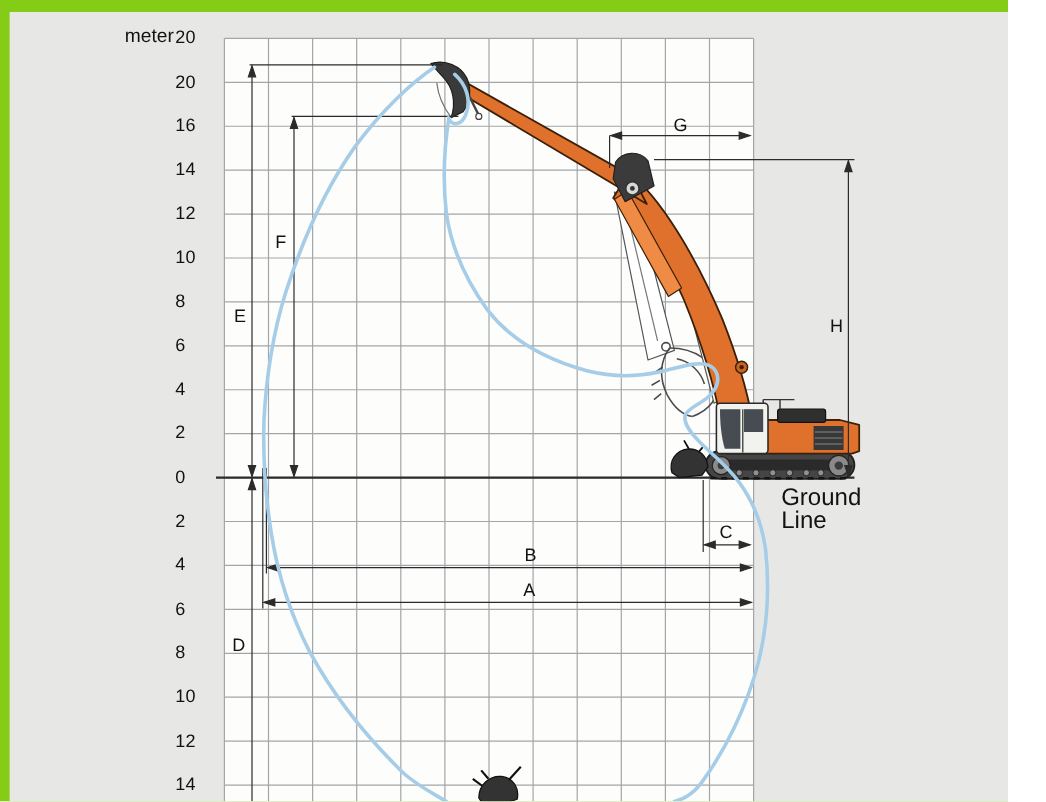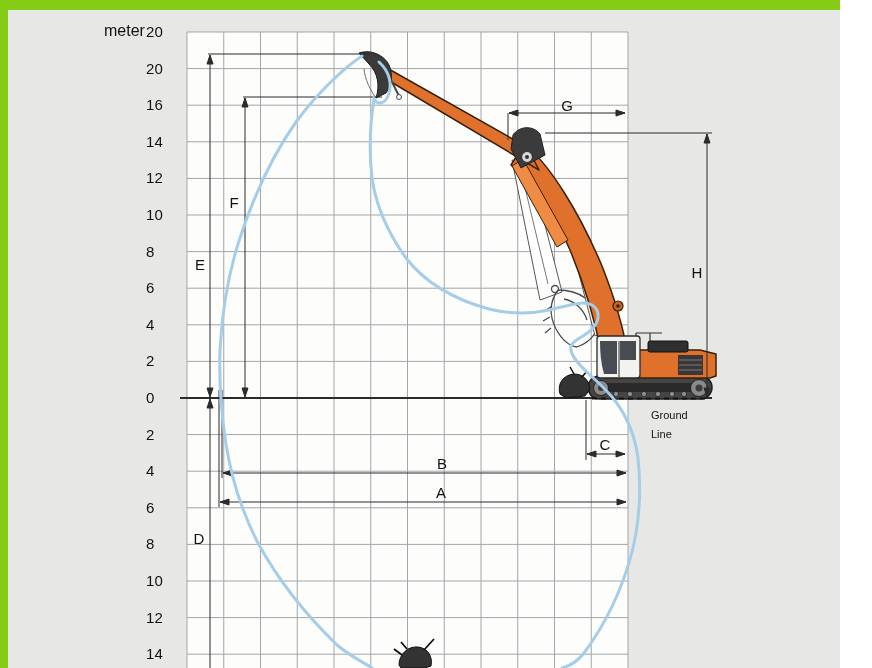--- a/index.html
+++ b/index.html
@@ -5,21 +5,21 @@
   html,body{margin:0;padding:0;background:#ffffff;}
   #app{position:relative;width:840px;height:668px;background:#84cc16;overflow:hidden;
        font-family:"Liberation Sans",sans-serif;}
   #panel{position:absolute;left:8px;top:10px;width:850px;height:658px;background:#e7e8e5;}
   #plot{position:absolute;left:187px;top:32px;width:441px;height:636px;background:#fdfdfc;}
   #diagram{position:absolute;left:0;top:0;}
   .tick{position:absolute;width:36px;text-align:left;font-size:15px;color:#121212;
         transform:translateY(-52%);letter-spacing:0.2px;}
   .dimlbl{position:absolute;font-size:15px;color:#121212;transform:translate(-50%,-50%);}
   #meter-label{position:absolute;left:104px;top:22px;font-size:16px;color:#121212;}
-  #ground-label{position:absolute;left:651px;top:406px;font-size:11px;line-height:19px;color:#121212;}
+  #ground-label{position:absolute;left:651px;top:406px;font-size:20px;line-height:19px;color:#121212;}
 </style>
 </head>
 <body>
 
 <div id="app">
   <div id="panel"></div>
   <div id="plot"></div>
 
   <svg id="diagram" width="872" height="668" viewBox="0 0 872 668">
 

